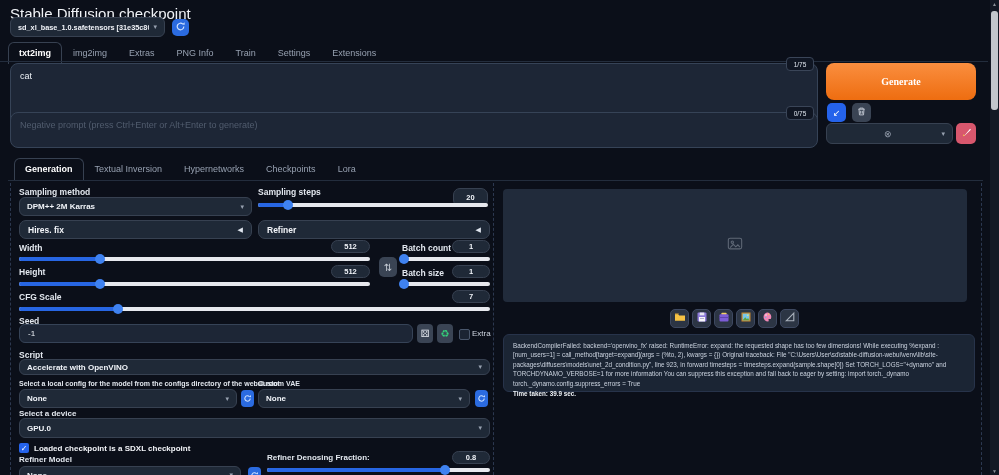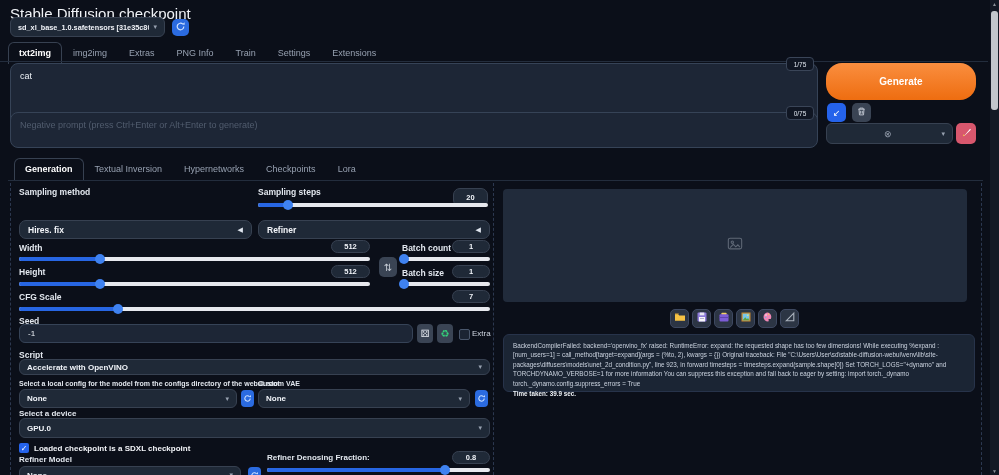--- a/index.html
+++ b/index.html
@@ -75,23 +75,23 @@
     <div class="mtab">Extensions</div>
   </div>
   <div class="hline" style="left:0;top:61px;width:988px;"></div>
 
   <textarea class="ta" style="left: 10px; top: 63px; width: 808px; height: 65px;">cat</textarea>
   <div class="cnt" style="left:786px;top:57px;width:26px;height:12px;">1/75</div>
 
   <textarea class="ta" style="left: 10px; top: 112px; width: 808px; height: 36px;" placeholder="Negative prompt (press Ctrl+Enter or Alt+Enter to generate)"></textarea>
   <div class="cnt" style="left:786px;top:106px;width:26px;height:12px;">0/75</div>
 
-  <button class="abs" style="left:826px;top:63px;width:150px;height:37px;border:none;border-radius:16px;
+  <button class="abs" style="left:826px;top:63px;width:150px;height:37px;border:none;border-radius:8px;
         background:linear-gradient(180deg,#fa8e3f,#ee6d10);color:#ffffff;font-size:10px;font-weight:700;
-        font-family:Liberation Sans, sans-serif;cursor:pointer;">Generate</button>
+        font-family:Liberation Serif, serif;cursor:pointer;">Generate</button>
 
   <button class="sq" style="left:827px;top:103px;width:19px;height:19px;border-radius:5px;background:#2563eb;color:#ffffff;font-size:9px;">
     <span>↙</span>
   </button>
   <button class="sq gray" style="left:852px;top:103px;width:19px;height:19px;border-radius:5px;">
     <span>
       <svg width="11" height="11" viewBox="0 0 12 12" fill="none" stroke="#c7cdd6" stroke-width="1">
           <path d="M2.5 3.5h7M4.2 3.5V2.3h3.6v1.2M3.3 3.5l.5 6.2h4.4l.5-6.2M5.1 5.2v3.2M6.9 5.2v3.2"></path>
         </svg>
     </span>
@@ -117,20 +117,24 @@
     <div class="mtab">Checkpoints</div>
     <div class="mtab">Lora</div>
   </div>
   <div class="hline" style="left:8px;top:180px;width:975px;"></div>
 
   <div class="vsep" style="left:10px;top:183px;height:292px;"></div>
   <div class="vsep" style="left:493px;top:183px;height:292px;"></div>
   <div class="vsep" style="left:981px;top:183px;height:292px;"></div>
 
   <div class="lbl" style="left:19px;top:187px;">Sampling method</div>
+  <div class="dd" style="left:19px;top:197px;width:233px;height:19px;">
+    <span class="v">DPM++ 2M Karras</span>
+    <span class="chev">▾</span>
+  </div>
 
   <div class="lbl" style="left:258px;top:187px;">Sampling steps</div>
   <div class="valbox" style="left:453px;top:188px;width:35px;height:19px;">20</div>
   <div class="slider" style="left:258px;top:203px;width:230px;">
     <div class="sfill" style="width: 13%;">
         <div class="sthumb"></div>
       </div>
   </div>
 
   <div class="acc" style="left:258px;top:220px;width:232px;height:19px;">

